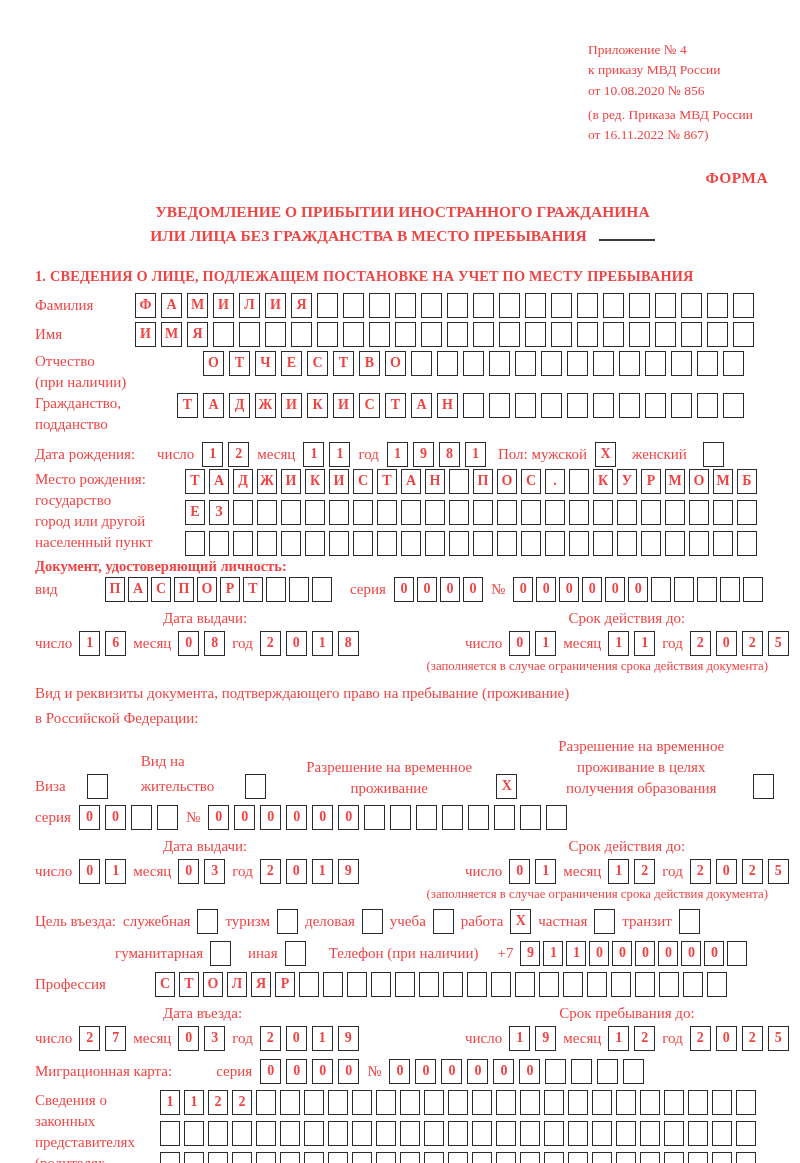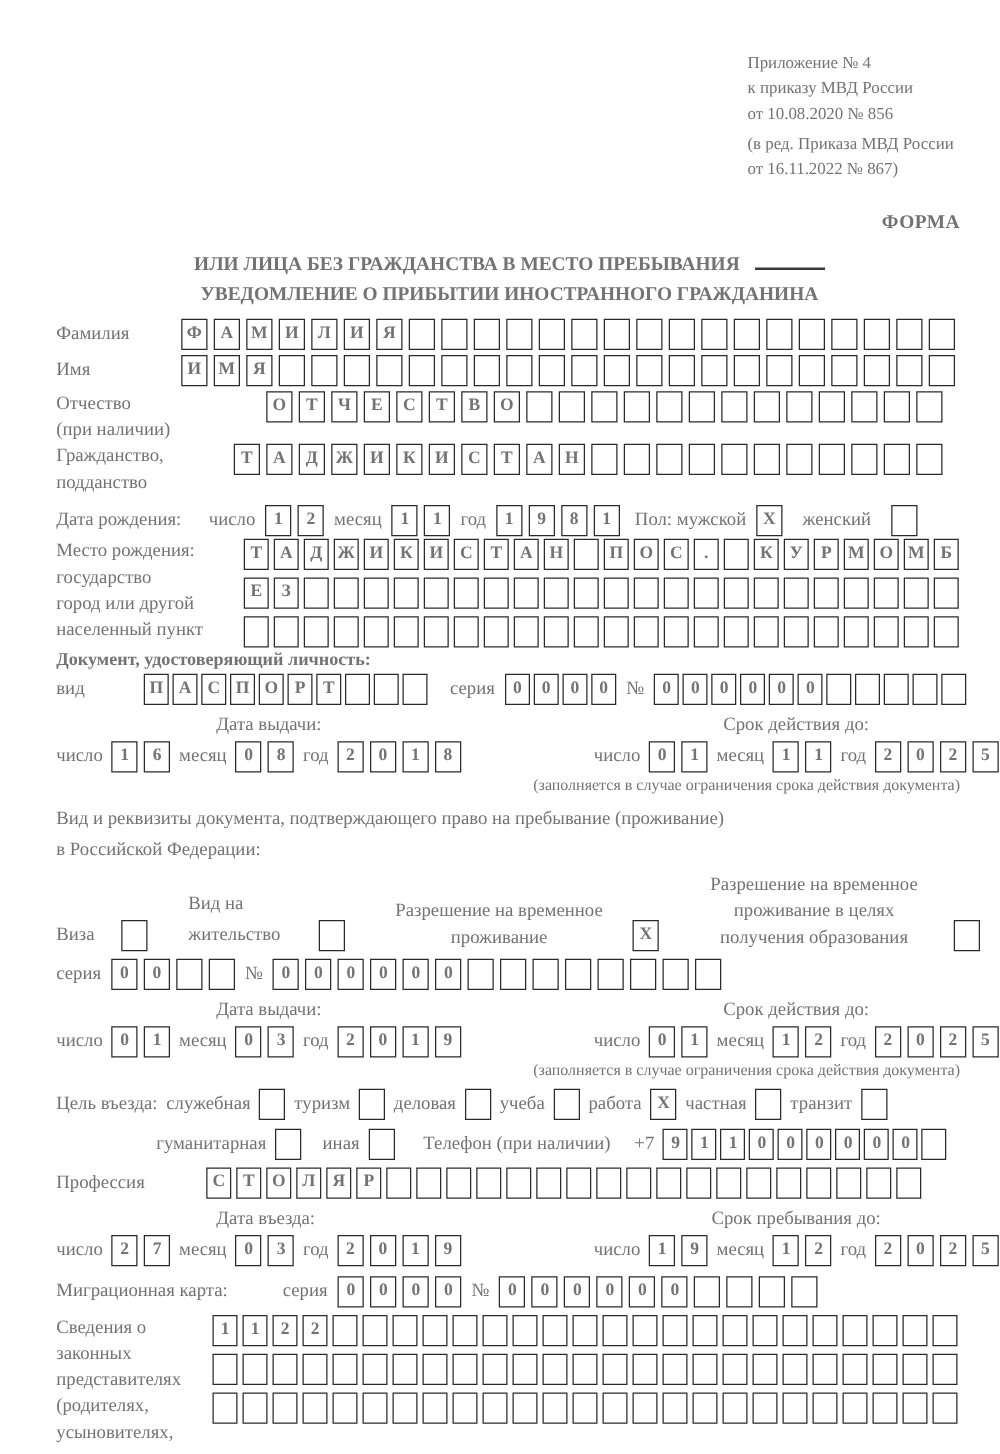--- a/index.html
+++ b/index.html
@@ -1,20 +1,20 @@
 <!DOCTYPE html>
 <html><head>
 <meta charset="utf-8">
 <style>
   *{box-sizing:border-box}
   html,body{margin:0;padding:0;background:#fff}
   .page{
-    width:800px;height:1163px;background:#fff;color:#737373;
+    width:800px;height:1163px;background:#fff;color:#ef4444;
     font-family:"Liberation Serif","DejaVu Serif",serif;font-size:15px;
-    padding:40px 30px 0 45px;position:relative;overflow:hidden;
+    padding:40px 30px 0 35px;position:relative;overflow:hidden;
   }
   
   .hdr{margin-left:553px;width:190px;font-size:13.5px;line-height:1.5}
   .hdr .ed{margin-top:4px}
   .forma{text-align:right;font-weight:bold;font-size:15.5px;margin-top:24px;padding-right:2px;letter-spacing:.4px}
   .title{text-align:center;font-weight:bold;font-size:15.5px;line-height:1.5;margin-top:13px}
   .blank{display:inline-block;width:56px;border-bottom:2px solid #3a3a3a;height:13px;margin-left:12px}
   .sec1{font-weight:bold;font-size:14.3px;margin-top:21px;letter-spacing:.2px}
   
   .frow{display:flex;align-items:flex-start;column-gap:8px}
@@ -61,24 +61,25 @@
     <div>Приложение № 4</div>
     <div>к приказу МВД России</div>
     <div>от 10.08.2020 № 856</div>
     <div class="ed">(в ред. Приказа МВД России</div>
     <div>от 16.11.2022 № 867)</div>
   </div>
 
   <div class="forma">ФОРМА</div>
 
   <div class="title">
+    <div>УВЕДОМЛЕНИЕ О ПРИБЫТИИ ИНОСТРАННОГО ГРАЖДАНИНА</div>
     <div><span>ИЛИ ЛИЦА БЕЗ ГРАЖДАНСТВА В МЕСТО ПРЕБЫВАНИЯ</span><span class="blank"></span></div>
-    <div>УВЕДОМЛЕНИЕ О ПРИБЫТИИ ИНОСТРАННОГО ГРАЖДАНИНА</div>
-  </div>
-
+  </div>
+
+  <div class="sec1">1. СВЕДЕНИЯ О ЛИЦЕ, ПОДЛЕЖАЩЕМ ПОСТАНОВКЕ НА УЧЕТ ПО МЕСТУ ПРЕБЫВАНИЯ</div>
 
   <div class="frow mt8">
     <span class="lbl w92">Фамилия</span>
     <span class="cells">
         <span class="cell">Ф</span>
         <span class="cell">А</span>
         <span class="cell">М</span>
         <span class="cell">И</span>
         <span class="cell">Л</span>
         <span class="cell">И</span>

